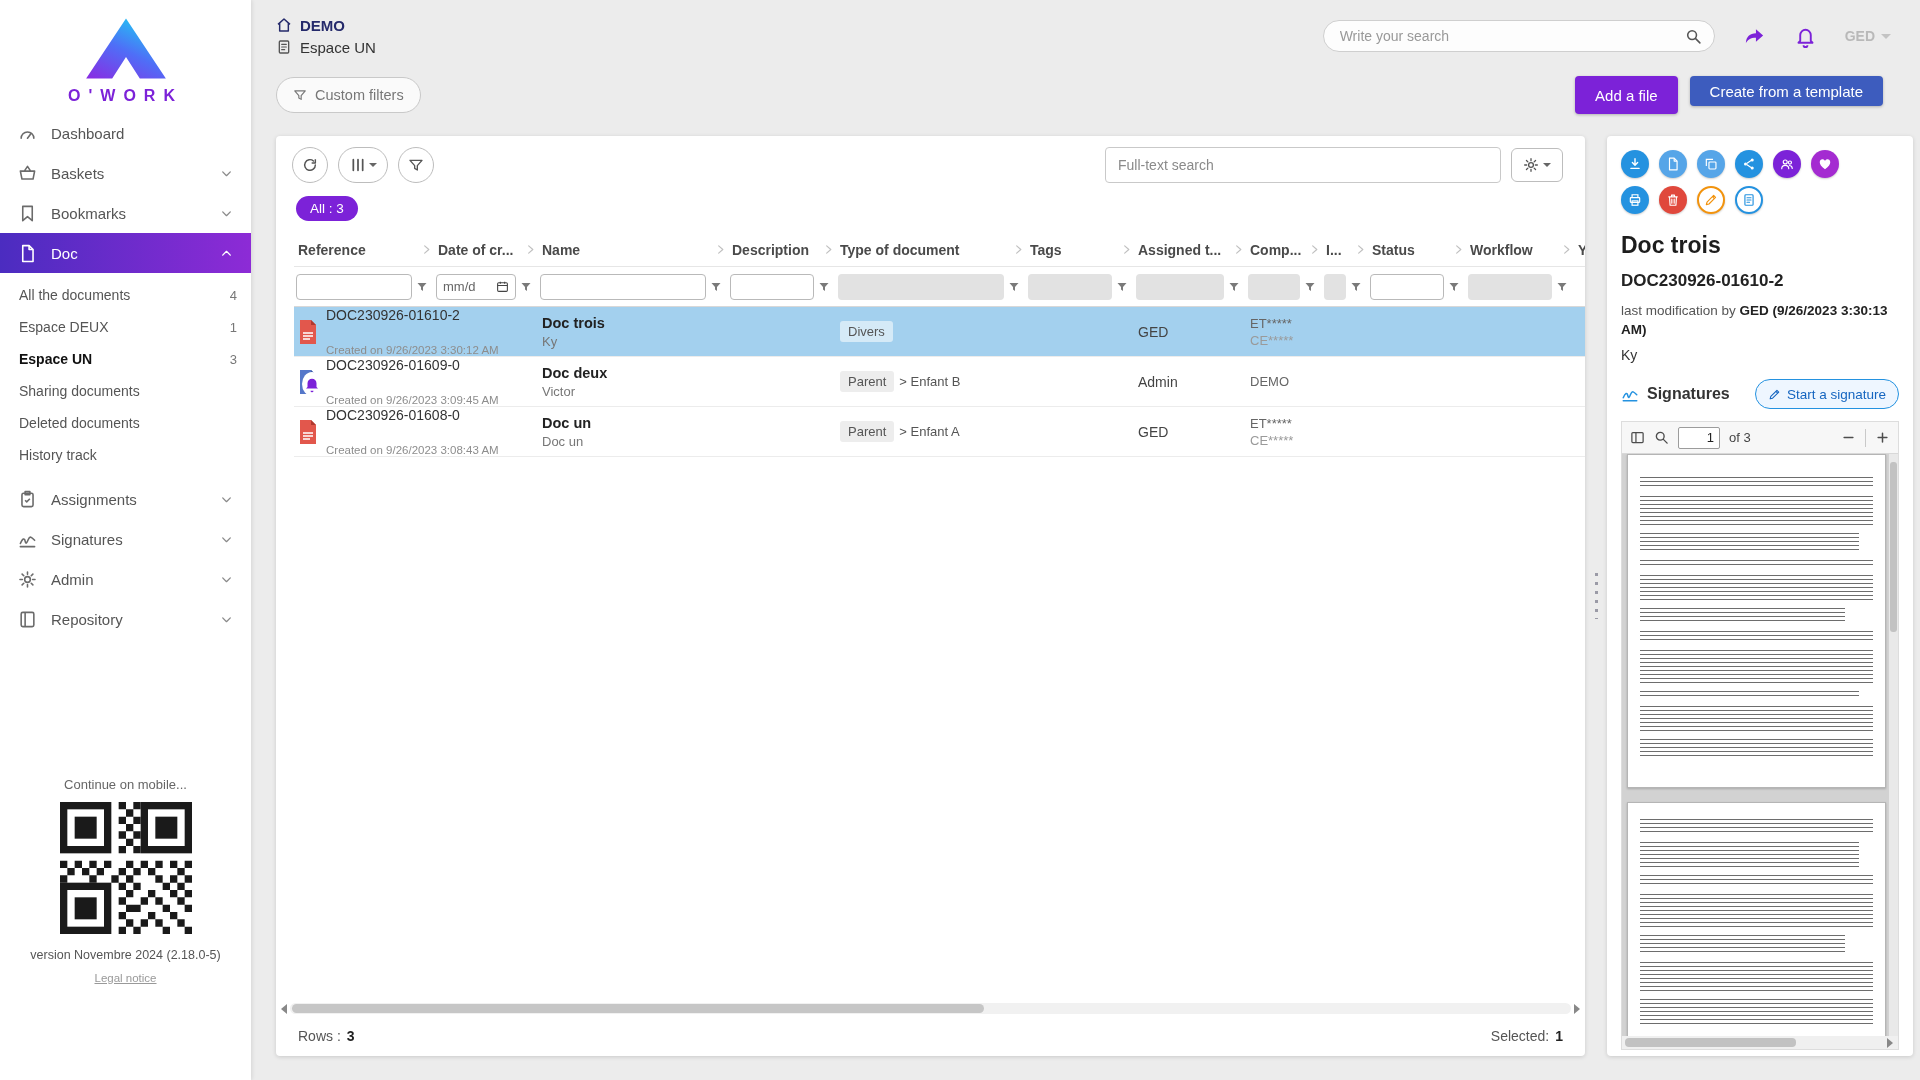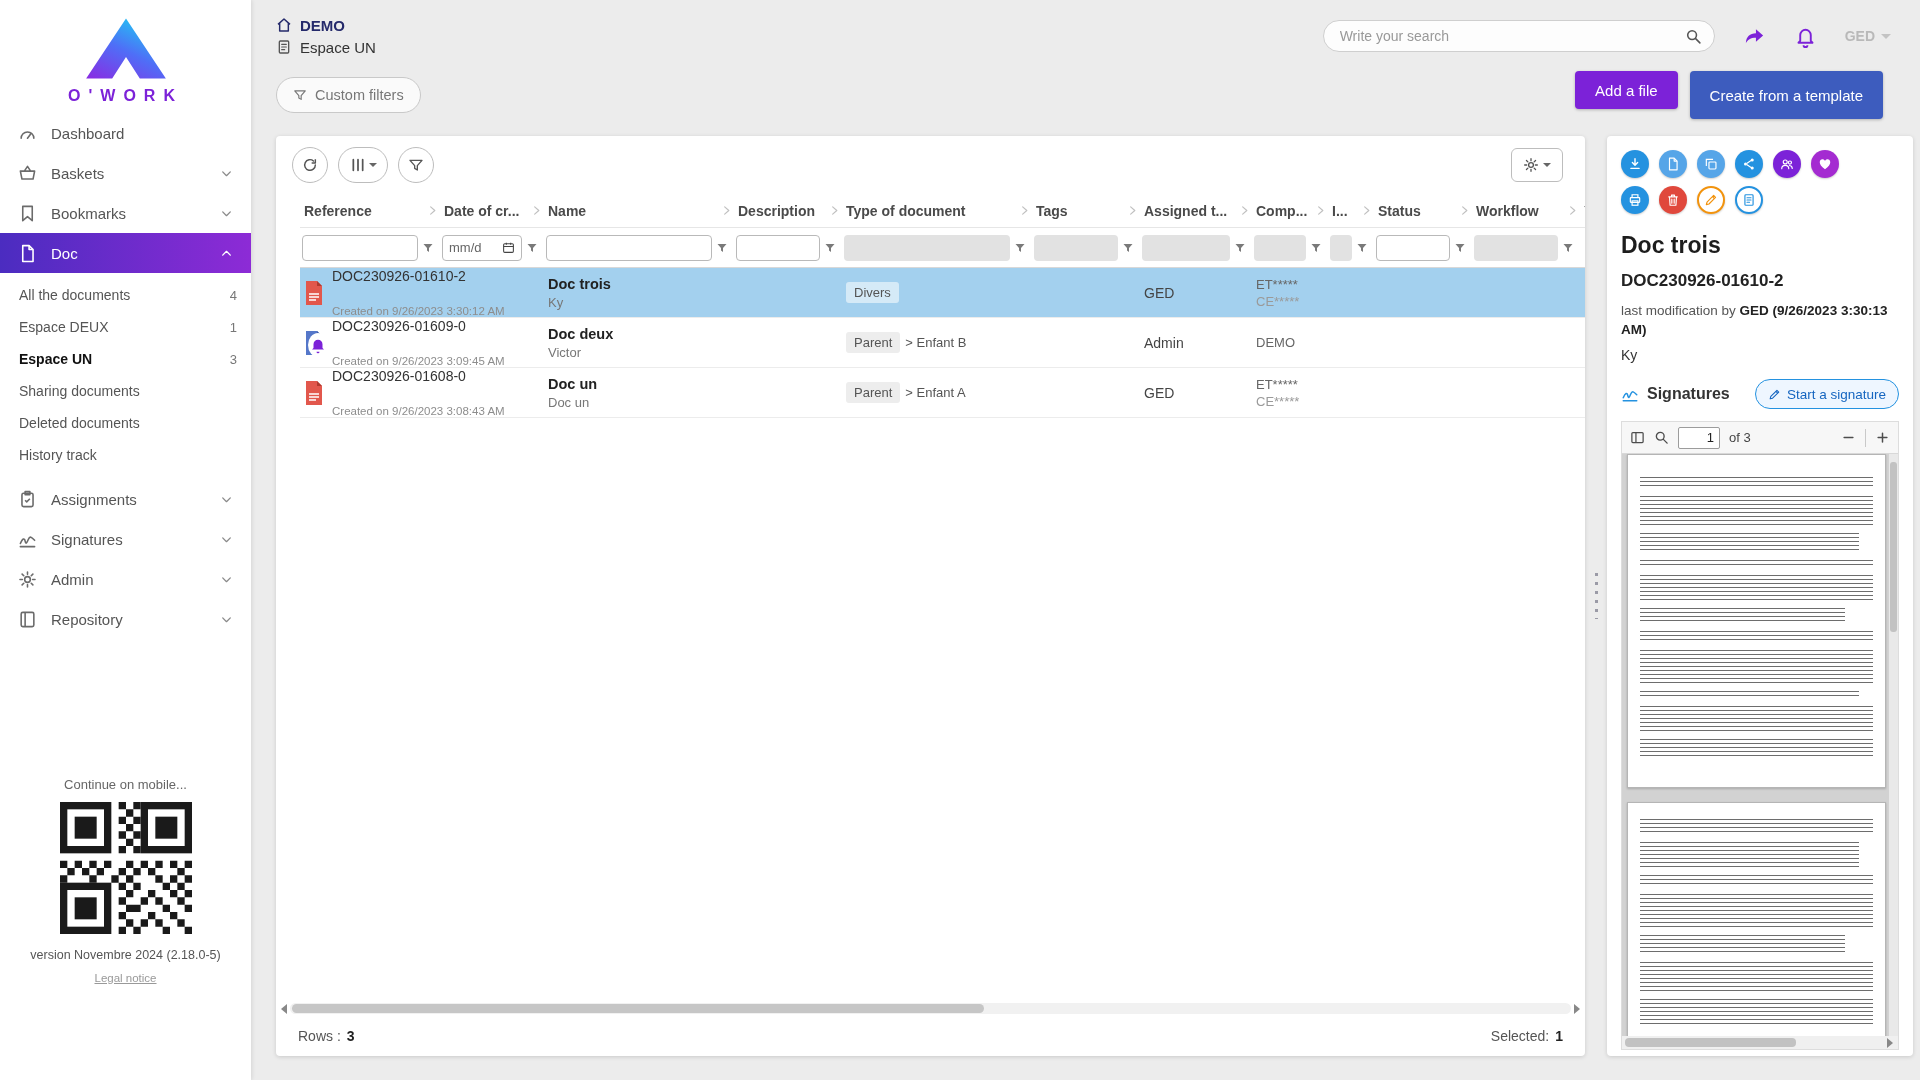--- a/index.html
+++ b/index.html
@@ -58,41 +58,41 @@
   .tool-ic svg{width:23px;height:23px;color:var(--purple);}
   .user-menu{display:flex;align-items:center;gap:6px;color:#b9b9b9;font-size:14px;font-weight:bold;cursor:pointer;}
   .caret-down{width:0;height:0;border-left:5px solid transparent;border-right:5px solid transparent;border-top:5px solid #c3c3c3;}
 
   .actions-row{height:46px;display:flex;align-items:center;margin-right:30px;}
   .btn-outline{display:flex;align-items:center;gap:8px;height:36px;padding:0 16px;border:1px solid #c9c9c9;
     border-radius:18px;background:#fafafa;color:#777;font-size:14.5px;}
   .btn-outline svg{width:14px;height:14px;color:#777;}
   .actions-right{margin-left:auto;display:flex;gap:12px;}
   .btn-purple{height:38px;padding:0 20px;border-radius:4px;background:var(--purple);color:#fff;font-size:15px;box-shadow:0 1px 3px rgba(0,0,0,.25);}
-  .btn-blue{height:48px;padding:0 20px;border-radius:4px;background:var(--blue);color:#fff;font-size:15px;box-shadow:0 1px 3px rgba(0,0,0,.25);}
+  .btn-blue{height:30px;padding:0 20px;border-radius:4px;background:var(--blue);color:#fff;font-size:15px;box-shadow:0 1px 3px rgba(0,0,0,.25);}
 
   .content{flex:1;display:flex;margin-top:18px;padding-bottom:24px;min-height:0;}
 
   
   .table-card{flex:1;background:#fff;border-radius:4px;box-shadow:0 1px 4px rgba(0,0,0,.15);
     display:flex;flex-direction:column;min-width:0;overflow:hidden;}
   .tc-toolbar{height:58px;display:flex;align-items:center;gap:10px;padding:0 22px 0 16px;}
   .round-btn{width:36px;height:36px;border:1px solid #bdbdbd;border-radius:50%;display:flex;align-items:center;justify-content:center;gap:3px;background:#fff;}
   .round-btn svg{width:16px;height:16px;color:#555;}
   .round-btn.wide{width:50px;border-radius:18px;}
   .mini-caret{width:0;height:0;border-left:4px solid transparent;border-right:4px solid transparent;border-top:4px solid #666;}
   .flex-spacer{flex:1;}
   .fulltext{width:396px;height:36px;border:1px solid #c9c9c9;border-radius:4px;padding:0 12px;font-size:14px;color:#333;}
   .fulltext::placeholder{color:#8a8a8a;}
   .gear-btn{width:52px;height:34px;border:1px solid #bdbdbd;border-radius:6px;display:flex;align-items:center;justify-content:center;gap:4px;background:#fff;}
   .gear-btn svg{width:16px;height:16px;color:#555;}
   .chip-row{padding:2px 20px 12px;}
   .chip{display:inline-block;background:var(--purple);color:#fff;font-size:13.5px;padding:5px 14px;border-radius:14px;cursor:pointer;}
 
-  .grid-area{flex:1;overflow:hidden;padding-left:24px;min-height:0;}
+  .grid-area{flex:1;overflow:hidden;padding-left:18px;min-height:0;}
   .cols{display:grid;grid-template-columns:140px 104px 190px 108px 190px 108px 112px 76px 46px 98px 108px 60px;}
   .grid-head{height:34px;align-items:center;border-bottom:1px solid #e6e6e6;}
   .hcell{display:flex;align-items:center;font-size:14px;font-weight:bold;color:#4a4a4a;padding-left:4px;cursor:pointer;min-width:0;}
   .hcell .ht{overflow:hidden;white-space:nowrap;flex:1;}
   .hcell svg{width:11px;height:11px;color:#c0c0c0;flex:0 0 11px;margin-right:2px;}
   .grid-filter{height:40px;align-items:center;border-bottom:1px solid #d8d8d8;}
   .fcell{display:flex;align-items:center;gap:4px;padding:0 6px 0 2px;min-width:0;}
   .fin{flex:1;height:26px;border:1px solid #b9b9b9;border-radius:4px;min-width:0;font-size:13px;padding:0 6px;background:#fff;}
   .fin.date{display:flex;align-items:center;gap:4px;color:#666;font-size:13px;padding:0 6px;}
   .fin.date svg{width:13px;height:13px;color:#444;margin-left:auto;}
@@ -525,28 +525,32 @@
                 <use href="#i-columns"></use>
               </svg>
             <span class="mini-caret"></span>
           </button>
           <button class="round-btn">
             <svg>
                 <use href="#i-funnel-o"></use>
               </svg>
           </button>
           <div class="flex-spacer"></div>
+          <input class="fulltext" placeholder="Full-text search" style="">
           <button class="gear-btn">
             <svg>
                 <use href="#i-gear"></use>
               </svg>
             <span class="mini-caret"></span>
           </button>
         </div>
 
+        <div class="chip-row">
+          <span class="chip">All : 3</span>
+        </div>
 
         <div class="grid-area">
           <div class="grid-head cols">
             <div class="hcell">
                 <span class="ht">Reference</span>
                 <svg>
                   <use href="#i-chev-r"></use>
                 </svg>
               </div>
             <div class="hcell">

